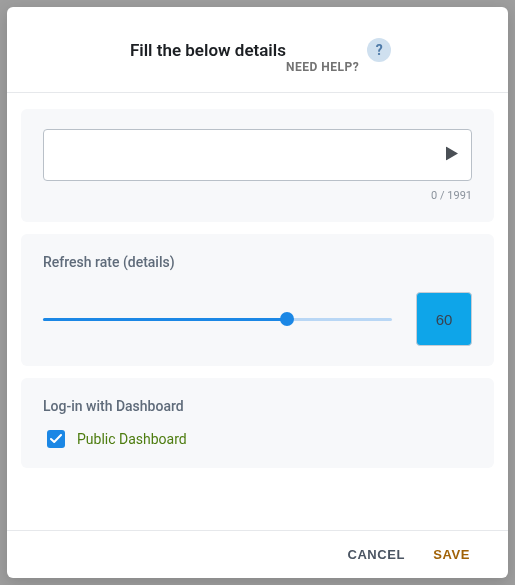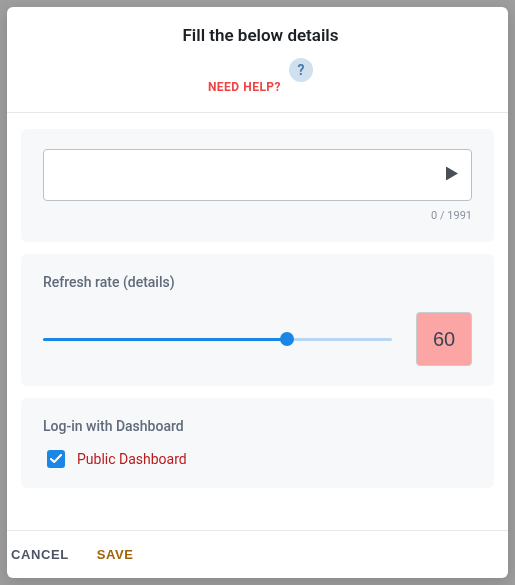--- a/index.html
+++ b/index.html
@@ -5,25 +5,25 @@
   * { box-sizing: border-box; margin: 0; padding: 0; }
   html, body { width: 515px; height: 585px; font-family: -apple-system, BlinkMacSystemFont, "Segoe UI", Roboto, sans-serif; }
   body { background: #9e9e9e; display: flex; align-items: center; justify-content: center; }
   .modal {
     width: 501px; height: 571px; background: #fff; border-radius: 6px;
     display: flex; flex-direction: column; overflow: hidden;
     box-shadow: 0 4px 16px rgba(0,0,0,0.15);
   }
   .modal-header {
     display: flex; align-items: center; justify-content: center;
-    padding: 18px 20px 18px 26px; border-bottom: 1px solid #e6e8eb; flex-direction: column;
+    padding: 18px 20px 18px 26px; border-bottom: 1px solid #e6e8eb;
   }
   .modal-title { font-size: 17px; font-weight: 600; color: #1c1f23; }
   .help-wrap { display: flex; align-items: center; gap: 8px; }
-  .help-text { font-size: 12px; font-weight: 700; letter-spacing: 0.5px; color: #ef4444; margin-top: 35px; }
+  .help-text { font-size: 12px; font-weight: 700; letter-spacing: 0.5px; color: #737373; margin-top: 35px; }
   .help-icon {
     width: 24px; height: 24px; border-radius: 50%; background: #cfe0ef;
     color: #4e7aa8; display: flex; align-items: center; justify-content: center;
     font-size: 14px; font-weight: 700;
   }
   .modal-body { flex: 1; padding: 16px 14px; display: flex; flex-direction: column; gap: 12px; overflow: auto; }
   .section {
     background: #f7f8fa; border-radius: 6px; padding: 20px 22px;
   }
   .section-label { font-size: 14px; color: #5f6b7a; font-weight: 500; margin-bottom: 14px; }
@@ -42,31 +42,31 @@
   .slider-wrap { flex: 1; position: relative; height: 20px; display: flex; align-items: center; }
   .track { position: absolute; left: 0; right: 0; height: 3px; border-radius: 2px; background: #b9d7f5; }
   .track-fill { position: absolute; left: 0; height: 3px; border-radius: 2px; background: #1b87e5; width: 70%; }
   .thumb {
     position: absolute; left: 70%; width: 14px; height: 14px; border-radius: 50%;
     background: #1b87e5; transform: translate(-50%, 0);
     box-shadow: 0 0 0 0 rgba(27,135,229,0.2);
   }
   .rate-input {
     width: 56px; height: 54px; border: 1px solid #c6ccd4; border-radius: 4px;
-    text-align: center; font-size: 20px; color: #3a4350; background: #fca5a5;
+    text-align: center; font-size: 15px; color: #3a4350; background: #0ea5e9;
   }
   .checkbox-row { display: flex; align-items: center; gap: 12px; margin-top: 16px; padding-left: 4px; }
   .checkbox {
     width: 18px; height: 18px; border-radius: 3px; background: #1b87e5;
     display: flex; align-items: center; justify-content: center; color: #fff;
   }
-  .checkbox-label { font-size: 14px; color: #b91c1c; }
+  .checkbox-label { font-size: 14px; color: #4d7c0f; }
   .modal-footer {
-    border-top: 1px solid #e6e8eb; padding: 16px 4px;
-    display: flex; justify-content: flex-start; gap: 28px; margin-top: 36px;
+    border-top: 1px solid #e6e8eb; padding: 16px 38px;
+    display: flex; justify-content: flex-end; gap: 28px; margin-top: 36px;
   }
   .btn { font-size: 13px; font-weight: 600; letter-spacing: 0.6px; background: none; border: none; cursor: pointer; }
   .btn-cancel { color: #4b5563; }
   .btn-save { color: #a16207; }
 </style>
 </head>
 <body>
 
 <div class="modal">
   <div class="modal-header">

